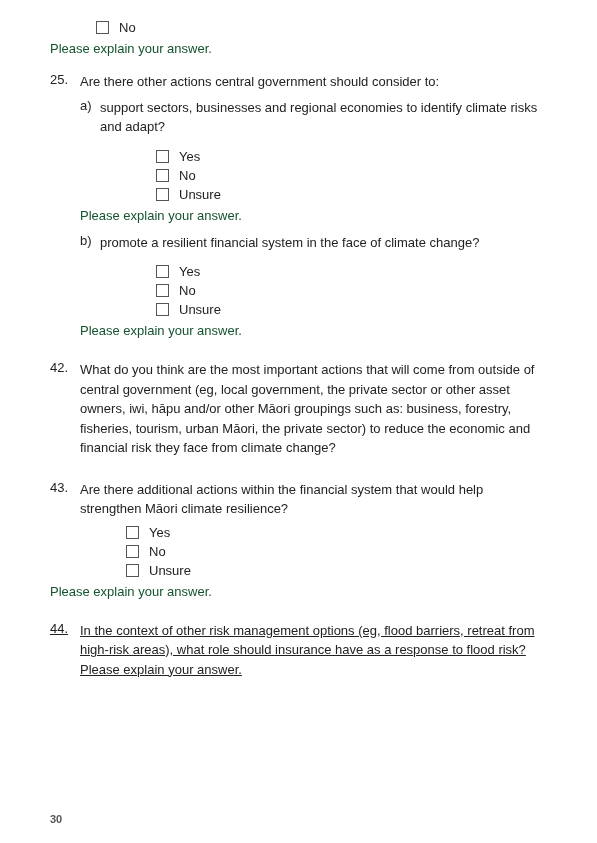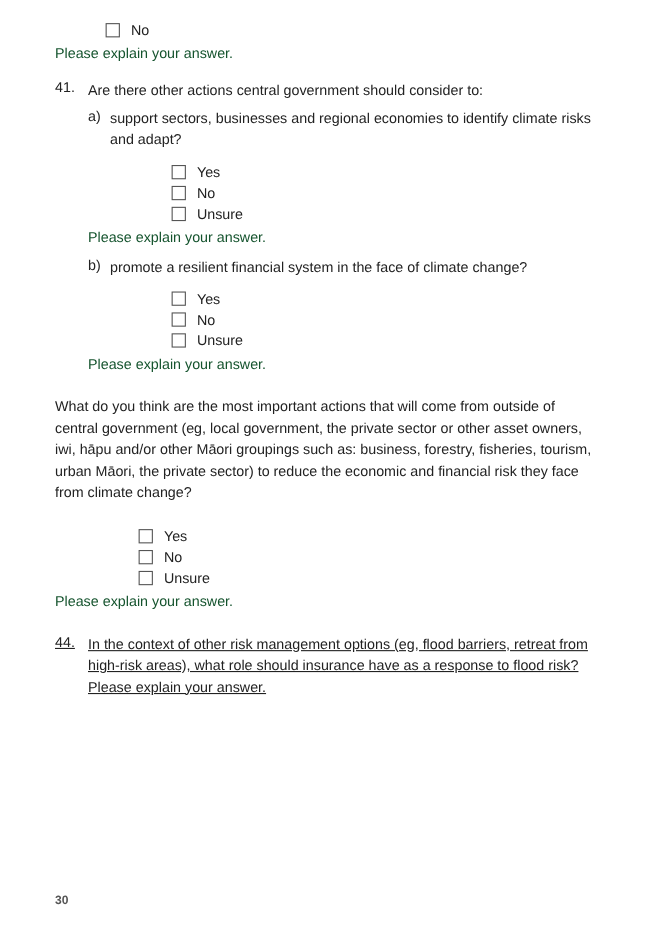--- a/index.html
+++ b/index.html
@@ -120,21 +120,21 @@
     <div class="checkbox"></div>
     <span class="checkbox-label">No</span>
   </div>
   <p class="please-explain">Please explain your answer.</p>
 </div>
 
 <div class="divider-space"></div>
 
 <div class="question-block">
   <div class="question-number-row">
-    <span class="question-number">41.</span>
+    <span class="question-number">25.</span>
     <span class="question-text">Are there other actions central government should consider to:</span>
   </div>
 
   <div class="sub-question">
     <div style="display:flex; margin-bottom:6px;">
       <span style="min-width:20px; font-size:13px;">a)</span>
       <span class="sub-question-label">support sectors, businesses and regional economies to identify climate risks and adapt?</span>
     </div>
     <div class="checkbox-group">
       <div class="checkbox-item">
@@ -171,25 +171,30 @@
         <div class="checkbox"></div>
         <span class="checkbox-label">Unsure</span>
       </div>
     </div>
     <p class="please-explain">Please explain your answer.</p>
   </div>
 </div>
 
 <div class="question-block" style="margin-top:10px;">
   <div class="question-number-row">
+    <span class="question-number">42.</span>
     <span class="question-text">What do you think are the most important actions that will come from outside of central government (eg, local government, the private sector or other asset owners, iwi, hāpu and/or other Māori groupings such as: business, forestry, fisheries, tourism, urban Māori, the private sector) to reduce the economic and financial risk they face from climate change?</span>
   </div>
 </div>
 
 <div class="question-block" style="margin-top:4px;">
+  <div class="question-number-row">
+    <span class="question-number">43.</span>
+    <span class="question-text">Are there additional actions within the financial system that would help strengthen Māori climate resilience?</span>
+  </div>
   <div class="checkbox-group" style="margin-left:30px;">
     <div class="checkbox-item">
       <div class="checkbox"></div>
       <span class="checkbox-label">Yes</span>
     </div>
     <div class="checkbox-item">
       <div class="checkbox"></div>
       <span class="checkbox-label">No</span>
     </div>
     <div class="checkbox-item">

